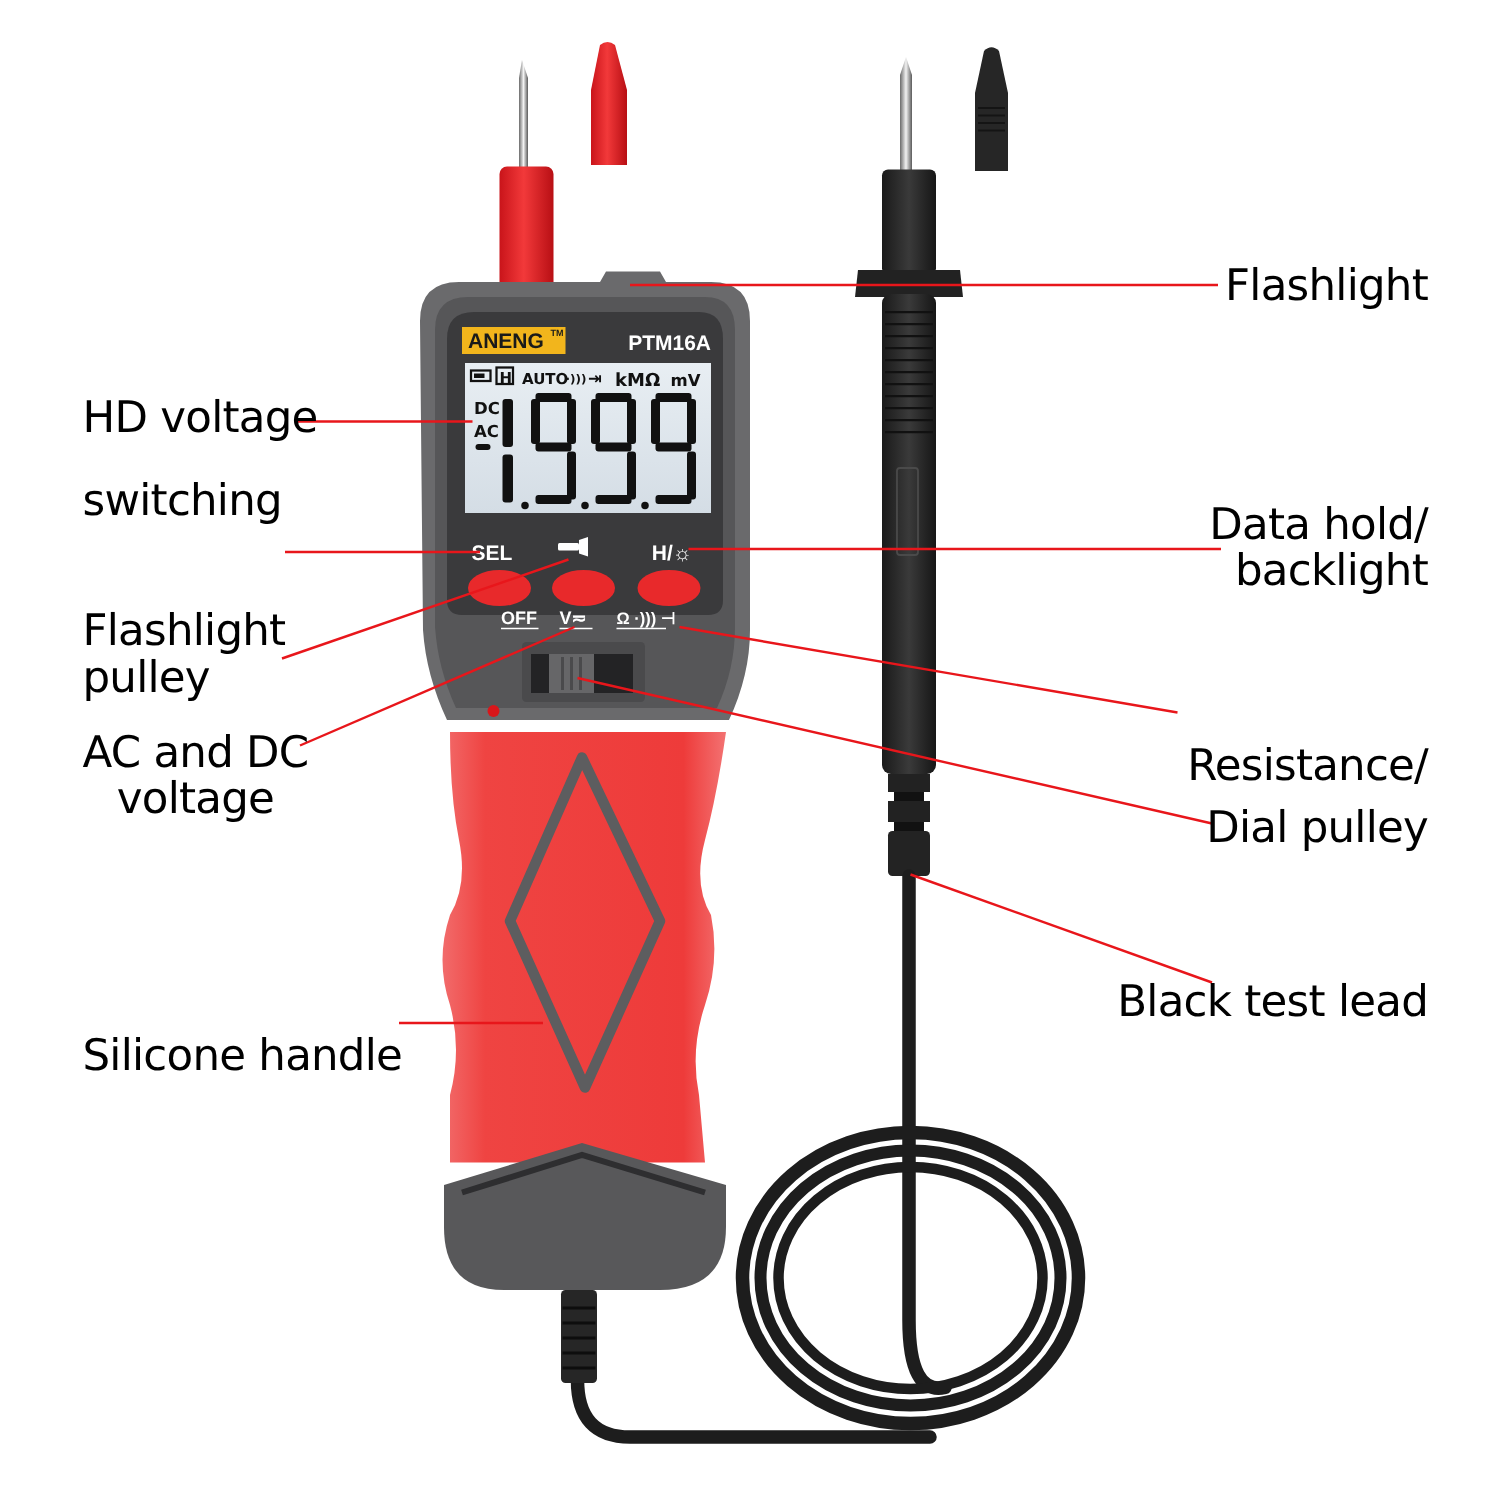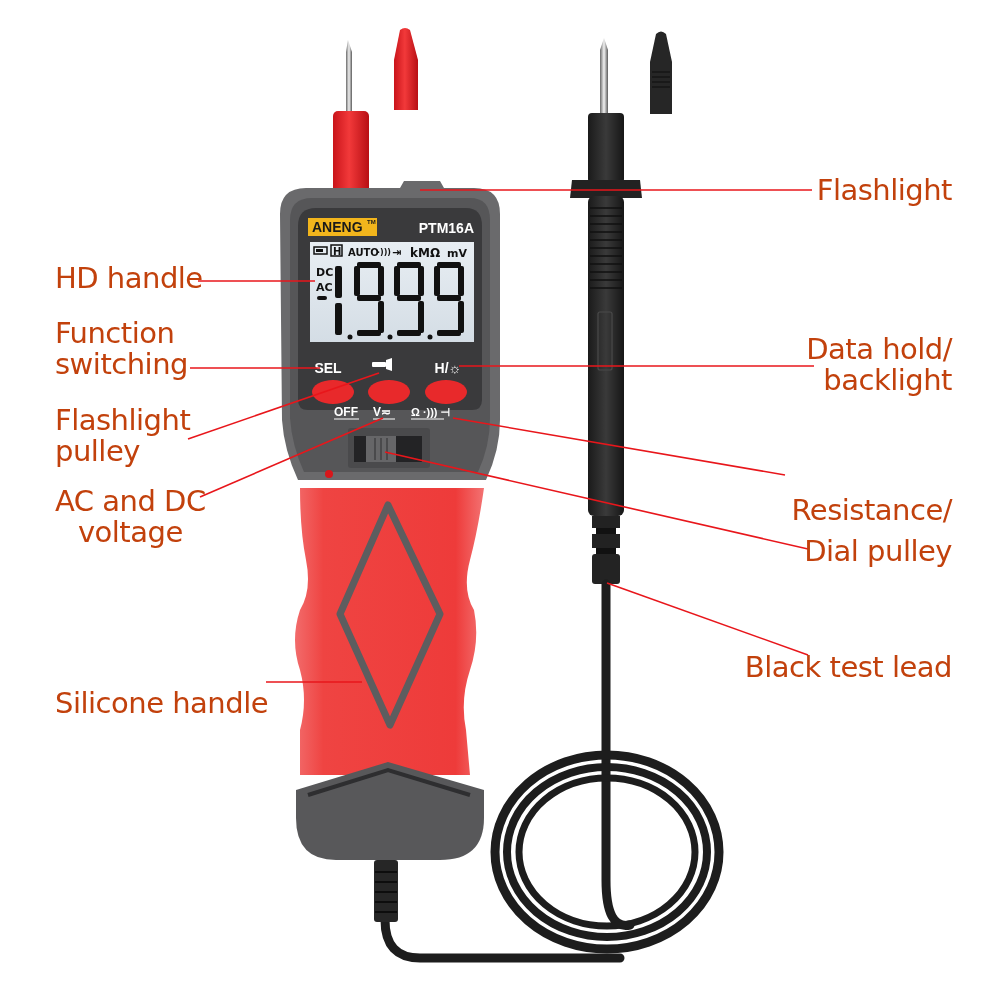--- a/index.html
+++ b/index.html
@@ -1,19 +1,19 @@
 <!DOCTYPE html>
 <html><head>
 <meta charset="utf-8">
 <style>
   html, body { margin: 0; padding: 0; background: #ffffff; }
   body { width: 1000px; height: 1000px; position: relative; overflow: hidden;
          font-family: "DejaVu Sans", "Liberation Sans", sans-serif; }
   #art { position: absolute; left: 0; top: 0; width: 1000px; height: 1000px; }
-  .label { position: absolute; color: #c2410c; font-size: 29px; line-height: 31px;
+  .label { position: absolute; color: #000000; font-size: 29px; line-height: 31px;
            letter-spacing: -0.5px; white-space: nowrap; }
   .label.right { text-align: right; }
   .lcd-text { font-family: "DejaVu Sans", sans-serif; font-weight: bold; }
   .panel-text { font-family: "Liberation Sans", sans-serif; font-weight: bold; }
 </style>
 </head>
 <body>
 
 <svg id="art" viewBox="0 0 1000 1000" xmlns="http://www.w3.org/2000/svg">
   <defs>
@@ -198,24 +198,23 @@
     <line x1="266" y1="682" x2="362" y2="682"></line>
     <line x1="420" y1="190" x2="812" y2="190"></line>
     <line x1="459" y1="366" x2="814" y2="366"></line>
     <line x1="453" y1="418" x2="785" y2="475"></line>
     <line x1="385" y1="452" x2="808" y2="549"></line>
     <line x1="607" y1="583" x2="808" y2="655"></line>
   </g>
 </svg>
 
 <div class="label" style="left:55px; top:263px;">
-  <div>HD handle</div>
+  <div>HD voltage</div>
 </div>
 <div class="label" style="left:55px; top:318px;">
-  <div>Function</div>
   <div>switching</div>
 </div>
 <div class="label" style="left:55px; top:405px;">
   <div>Flashlight</div>
   <div>pulley</div>
 </div>
 <div class="label" style="left:55px; top:486px;text-align:center;">
   <div>AC and DC</div>
   <div>voltage</div>
 </div>

